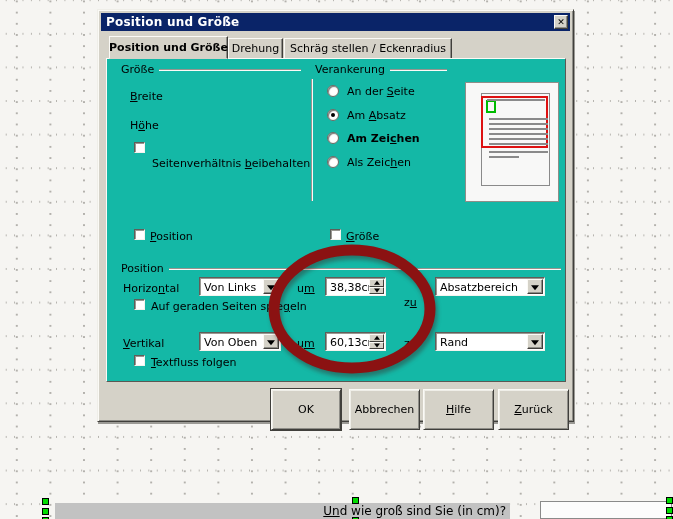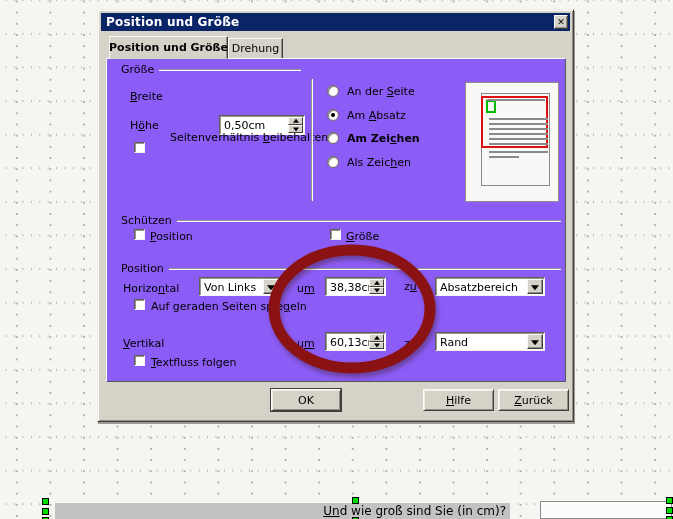--- a/index.html
+++ b/index.html
@@ -41,21 +41,21 @@
   .tab {
     position:absolute; background:#d5d2c8;
     border:1px solid; border-color:#fbfaf6 #403f3b transparent #fbfaf6;
     box-shadow:inset -1px 0 0 #8f8e88;
     display:flex; align-items:center; justify-content:center;
     white-space:nowrap; cursor:pointer; font-size:11px;
   }
   .tab.active { font-weight:bold; z-index:3; }
   .panel {
     position:absolute; left:8px; top:48px; width:460px; height:324px;
-    background:#8b5cf6;
+    background:#14b8a6;
     border:1px solid; border-color:#fbfaf6 #5a5954 #5a5954 #fbfaf6;
   }
   
   .fline { position:absolute; display:flex; align-items:center; }
   .fline > span { margin-right:5px; white-space:nowrap; }
   .fline > .rule { flex:1; height:2px; border-top:1px solid #96948e; border-bottom:1px solid #fbfaf7; }
   .vsep { position:absolute; width:2px; border-left:1px solid #96948e; border-right:1px solid #fbfaf7; }
   
   .field {
     position:absolute; background:#fff;
@@ -89,21 +89,21 @@
   .radio {
     position:absolute; width:12px; height:12px; border-radius:50%;
     background:#fff; border:1px solid #6b6a65;
     box-shadow:inset 1px 1px 1px rgba(90,88,82,.8), inset -1px -1px 0 #fdfcf8; cursor:pointer;
   }
   .radio.checked::after { content:""; position:absolute; left:3px; top:3px; width:4px; height:4px;
     border-radius:50%; background:#000; }
   .lbl { position:absolute; white-space:nowrap;text-align:right; }
   
   .btn {
-    position:absolute; height:22px; background:#d5d2c8;
+    position:absolute; height:41px; background:#d5d2c8;
     border:1px solid; border-color:#fbfaf6 #403f3b #403f3b #fbfaf6;
     box-shadow:inset 1px 1px 0 #efeee8, inset -1px -1px 0 #8f8e88;
     display:flex; align-items:center; justify-content:center;
     font-size:11px; cursor:pointer;
   }
   .btn.default { box-shadow:inset 1px 1px 0 #efeee8, inset -1px -1px 0 #8f8e88, 0 0 0 1px #403f3b; }
   
   .preview { position:absolute; left:358px; top:23px; width:94px; height:120px;
     background:#f8f8f7; border:1px solid #8f8e88; }
   .pv-frame { position:absolute; left:15px; top:10px; width:69px; height:93px; border:1px solid #8a8a8a; }
@@ -140,41 +140,39 @@
 
 <div class="dialog">
 
   <div class="titlebar">
     <span>Position und Größe</span>
     <span class="closebtn"></span>
   </div>
 
   <div class="tab active" style="left:11px; top:26px; width:119px; height:23px;">Position und Größe</div>
   <div class="tab" style="left:130px; top:28px; width:55px; height:21px;">Drehung</div>
+  <div class="tab" style="left:186px; top:28px; width:168px; height:21px;">Schräg stellen / Eckenradius</div>
 
   <div class="panel">
 
     <div class="fline" style="left:14px; top:4px; width:180px;">
       <span>Größe</span>
       <div class="rule"></div>
     </div>
     <span class="lbl" style="left:23px; top:31px;"><u>B</u>reite</span>
     <span class="lbl" style="left:23px; top:60px;">H<u>ö</u>he</span>
-    <div class="field" style="left:112px; top:56px; width:86px; height:20px;">
-      <span class="val">0,50cm</span>
-      <div class="spin">
-        <div class="sb up"></div>
-        <div class="sb dn"></div>
-      </div>
-    </div>
     <div class="cb" style="left:27px; top:83px;"></div>
-    <span class="lbl" style="left:45px; top:72px;margin-left:18px;">Seitenverhältnis <u>b</u>eibehalten</span>
+    <span class="lbl" style="left:45px; top:98px;">Seitenverhältnis <u>b</u>eibehalten</span>
 
     <div class="vsep" style="left:204px; top:20px; height:122px;"></div>
 
+    <div class="fline" style="left:208px; top:4px; width:132px;">
+      <span>Verankerung</span>
+      <div class="rule"></div>
+    </div>
     <div class="radio" style="left:220px; top:26px;"></div>
     <span class="lbl" style="left:240px; top:26px;">An der <u>S</u>eite</span>
     <div class="radio checked" style="left:220px; top:50px;"></div>
     <span class="lbl" style="left:240px; top:50px;">Am <u>A</u>bsatz</span>
     <div class="radio" style="left:220px; top:73px;"></div>
     <span class="lbl" style="left:240px; top:73px;font-weight:bold;">Am Zei<u>c</u>hen</span>
     <div class="radio" style="left:220px; top:97px;"></div>
     <span class="lbl" style="left:240px; top:97px;">Als Zeic<u>h</u>en</span>
 
     <div class="preview">
@@ -185,24 +183,20 @@
       <div class="pl" style="left:23px; top:35px; width:59px;"></div>
       <div class="pl" style="left:23px; top:40px; width:59px;"></div>
       <div class="pl" style="left:23px; top:45px; width:59px;"></div>
       <div class="pl" style="left:23px; top:50px; width:59px;"></div>
       <div class="pl" style="left:23px; top:55px; width:59px;"></div>
       <div class="pl" style="left:23px; top:60px; width:59px;"></div>
       <div class="pl" style="left:23px; top:68px; width:59px;"></div>
       <div class="pl" style="left:23px; top:73px; width:30px;"></div>
     </div>
 
-    <div class="fline" style="left:14px; top:155px; width:440px;">
-      <span>Schützen</span>
-      <div class="rule"></div>
-    </div>
     <div class="cb" style="left:27px; top:170px;"></div>
     <span class="lbl" style="left:43px; top:171px;"><u>P</u>osition</span>
     <div class="cb" style="left:223px; top:170px;"></div>
     <span class="lbl" style="left:239px; top:171px;"><u>G</u>röße</span>
 
     <div class="fline" style="left:14px; top:203px; width:440px;">
       <span>Position</span>
       <div class="rule"></div>
     </div>
 
@@ -212,48 +206,53 @@
       <div class="cbtn"></div>
     </div>
     <span class="lbl" style="left:190px; top:223px;">u<u>m</u></span>
     <div class="field" style="left:218px; top:218px; width:61px; height:19px;">
       <span class="val">38,38cm</span>
       <div class="spin">
         <div class="sb up"></div>
         <div class="sb dn"></div>
       </div>
     </div>
-    <span class="lbl" style="left:297px; top:221px;">z<u>u</u></span>
+    <span class="lbl" style="left:297px; top:237px;">z<u>u</u></span>
     <div class="field" style="left:328px; top:218px; width:110px; height:19px;">
       <span class="val">Absatzbereich</span>
       <div class="cbtn"></div>
     </div>
 
     <div class="cb" style="left:27px; top:240px;"></div>
     <span class="lbl" style="left:44px; top:241px;">Auf geraden Seiten spie<u>g</u>eln</span>
 
     <span class="lbl" style="left:16px; top:278px;"><u>V</u>ertikal</span>
+    <div class="field" style="left:92px; top:273px; width:82px; height:19px;">
+      <span class="val">Von Oben</span>
+      <div class="cbtn"></div>
+    </div>
     <span class="lbl" style="left:190px; top:278px;">u<u>m</u></span>
     <div class="field" style="left:218px; top:273px; width:61px; height:19px;">
       <span class="val">60,13cm</span>
       <div class="spin">
         <div class="sb up"></div>
         <div class="sb dn"></div>
       </div>
     </div>
     <span class="lbl" style="left:297px; top:278px;">z<u>u</u></span>
     <div class="field" style="left:328px; top:273px; width:110px; height:19px;">
       <span class="val">Rand</span>
       <div class="cbtn"></div>
     </div>
 
     <div class="cb" style="left:27px; top:296px;"></div>
     <span class="lbl" style="left:44px; top:297px;"><u>T</u>extfluss folgen</span>
   </div>
 
   <div class="btn default" style="left:173px; top:379px; width:70px;">OK</div>
+  <div class="btn" style="left:251px; top:379px; width:71px;">Abbrechen</div>
   <div class="btn" style="left:325px; top:379px; width:71px;"><u>H</u>ilfe</div>
   <div class="btn" style="left:400px; top:379px; width:71px;"><u>Z</u>urück</div>
 </div>
 
 <svg class="annot" viewBox="0 0 180 142">
   <ellipse cx="89" cy="71" rx="78" ry="59" fill="none" stroke="#8b1212" stroke-width="11"></ellipse>
 </svg>
 
 </body></html>

